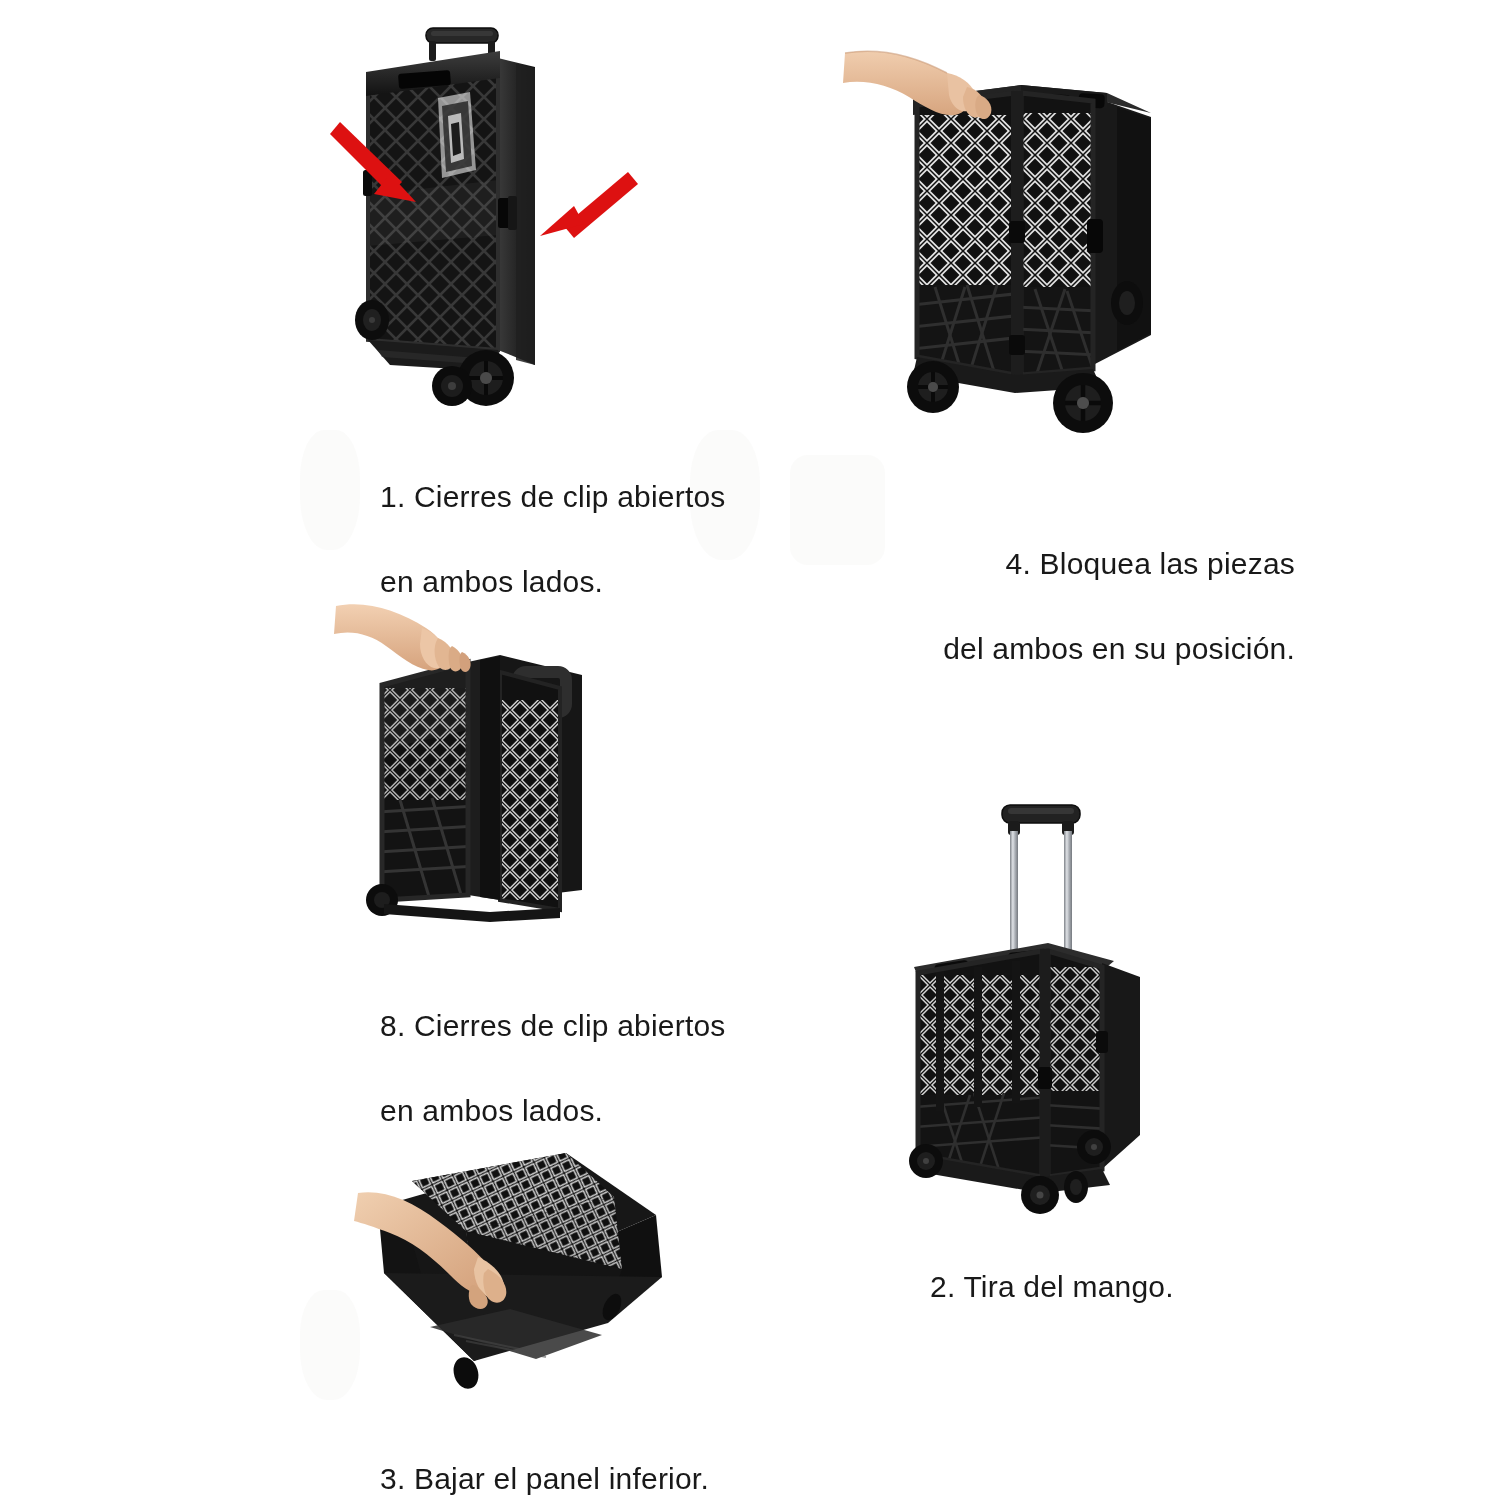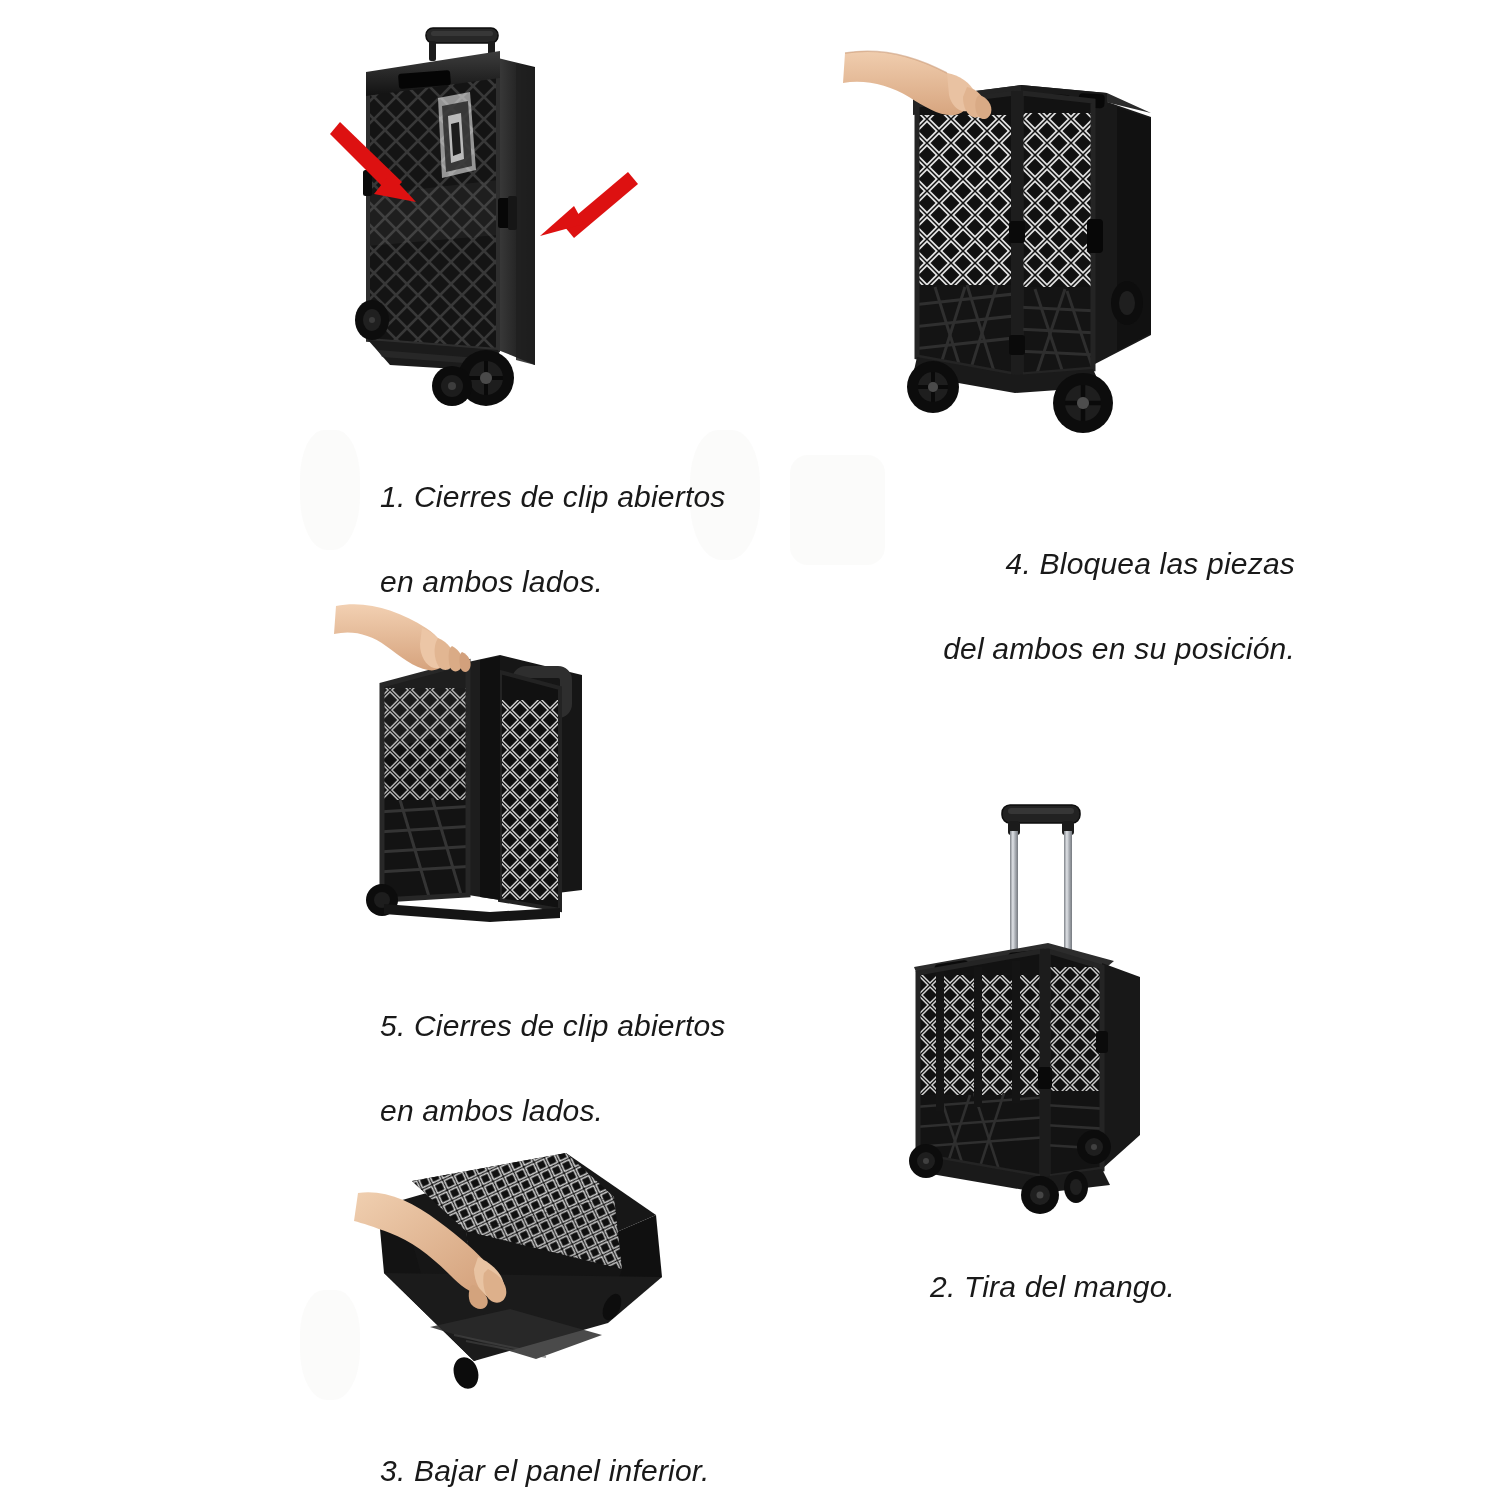--- a/index.html
+++ b/index.html
@@ -13,21 +13,21 @@
   }
   .stage{position:relative;width:1500px;height:1500px;}
 
   
   .watermark{
     position:absolute;opacity:0.035;pointer-events:none;
     background:#8a8a7a;border-radius:40% 40% 45% 45%;
   }
 
   
-  .step{position:absolute;font-style:italic;}
+  .step{position:absolute;}
   .photo{position:absolute;}
 
   .caption{
     position:absolute;
     font-size:30px;
     line-height:1.42;
     letter-spacing:0.2px;
     color:#191919;
     white-space:pre-line;
     font-weight:400;
@@ -353,21 +353,21 @@
                    C 85 63, 83 50, 86 42 Z" fill="#e2b692"></path>
           <path d="M102 46 C 110 50, 114 58, 112 66 C 110 72, 104 73, 101 69
                    C 98 64, 98 52, 100 48 Z" fill="#daab86"></path>
           <path d="M112 52 C 119 55, 122 62, 120 68 C 118 73, 113 73, 111 69
                    C 109 64, 109 55, 111 53 Z" fill="#d2a07c"></path>
         </g>
       </svg>
     </div>
 
     <div class="caption" style="left:30px;top:362px;width:400px;">
-      <span>5. Cierres de clip abiertos</span><br>
+      <span>8. Cierres de clip abiertos</span><br>
       <span>en ambos lados.</span>
     </div>
   </div>
 
   <div class="step" style="left:370px;top:1145px;width:420px;height:330px;">
 
     <div class="photo" style="left:0px;top:0px;width:300px;height:270px;">
       <svg width="300" height="270" viewBox="0 0 300 270">
         <defs>
           <pattern id="mesh3" width="16" height="16" patternUnits="userSpaceOnUse" patternTransform="rotate(20)">
@@ -430,21 +430,21 @@
           <path d="M108 112 C 122 118, 134 130, 134 142 C 134 152, 126 156, 118 152
                    C 110 148, 104 136, 104 124 Z" fill="#e8c3a2"></path>
           <path d="M118 124 C 130 130, 138 140, 136 150 C 134 158, 126 160, 120 155
                    C 114 150, 112 136, 114 128 Z" fill="#ddb08b"></path>
           <path d="M104 140 C 114 146, 120 154, 117 160 C 114 166, 106 165, 101 159
                    C 97 153, 99 142, 102 140 Z" fill="#d3a37d"></path>
         </g>
       </svg>
     </div>
 
-    <div class="caption" style="left:10px;top:262px;width:400px;">
+    <div class="caption" style="left:10px;top:270px;width:400px;">
       <span>3. Bajar el panel inferior.</span>
     </div>
   </div>
 
   <div class="step" style="left:890px;top:795px;width:420px;height:510px;">
 
     <div class="photo" style="left:0px;top:0px;width:310px;height:420px;">
       <svg width="310" height="420" viewBox="0 0 310 420">
         <defs>
           <pattern id="mesh5" width="20" height="20" patternUnits="userSpaceOnUse">

